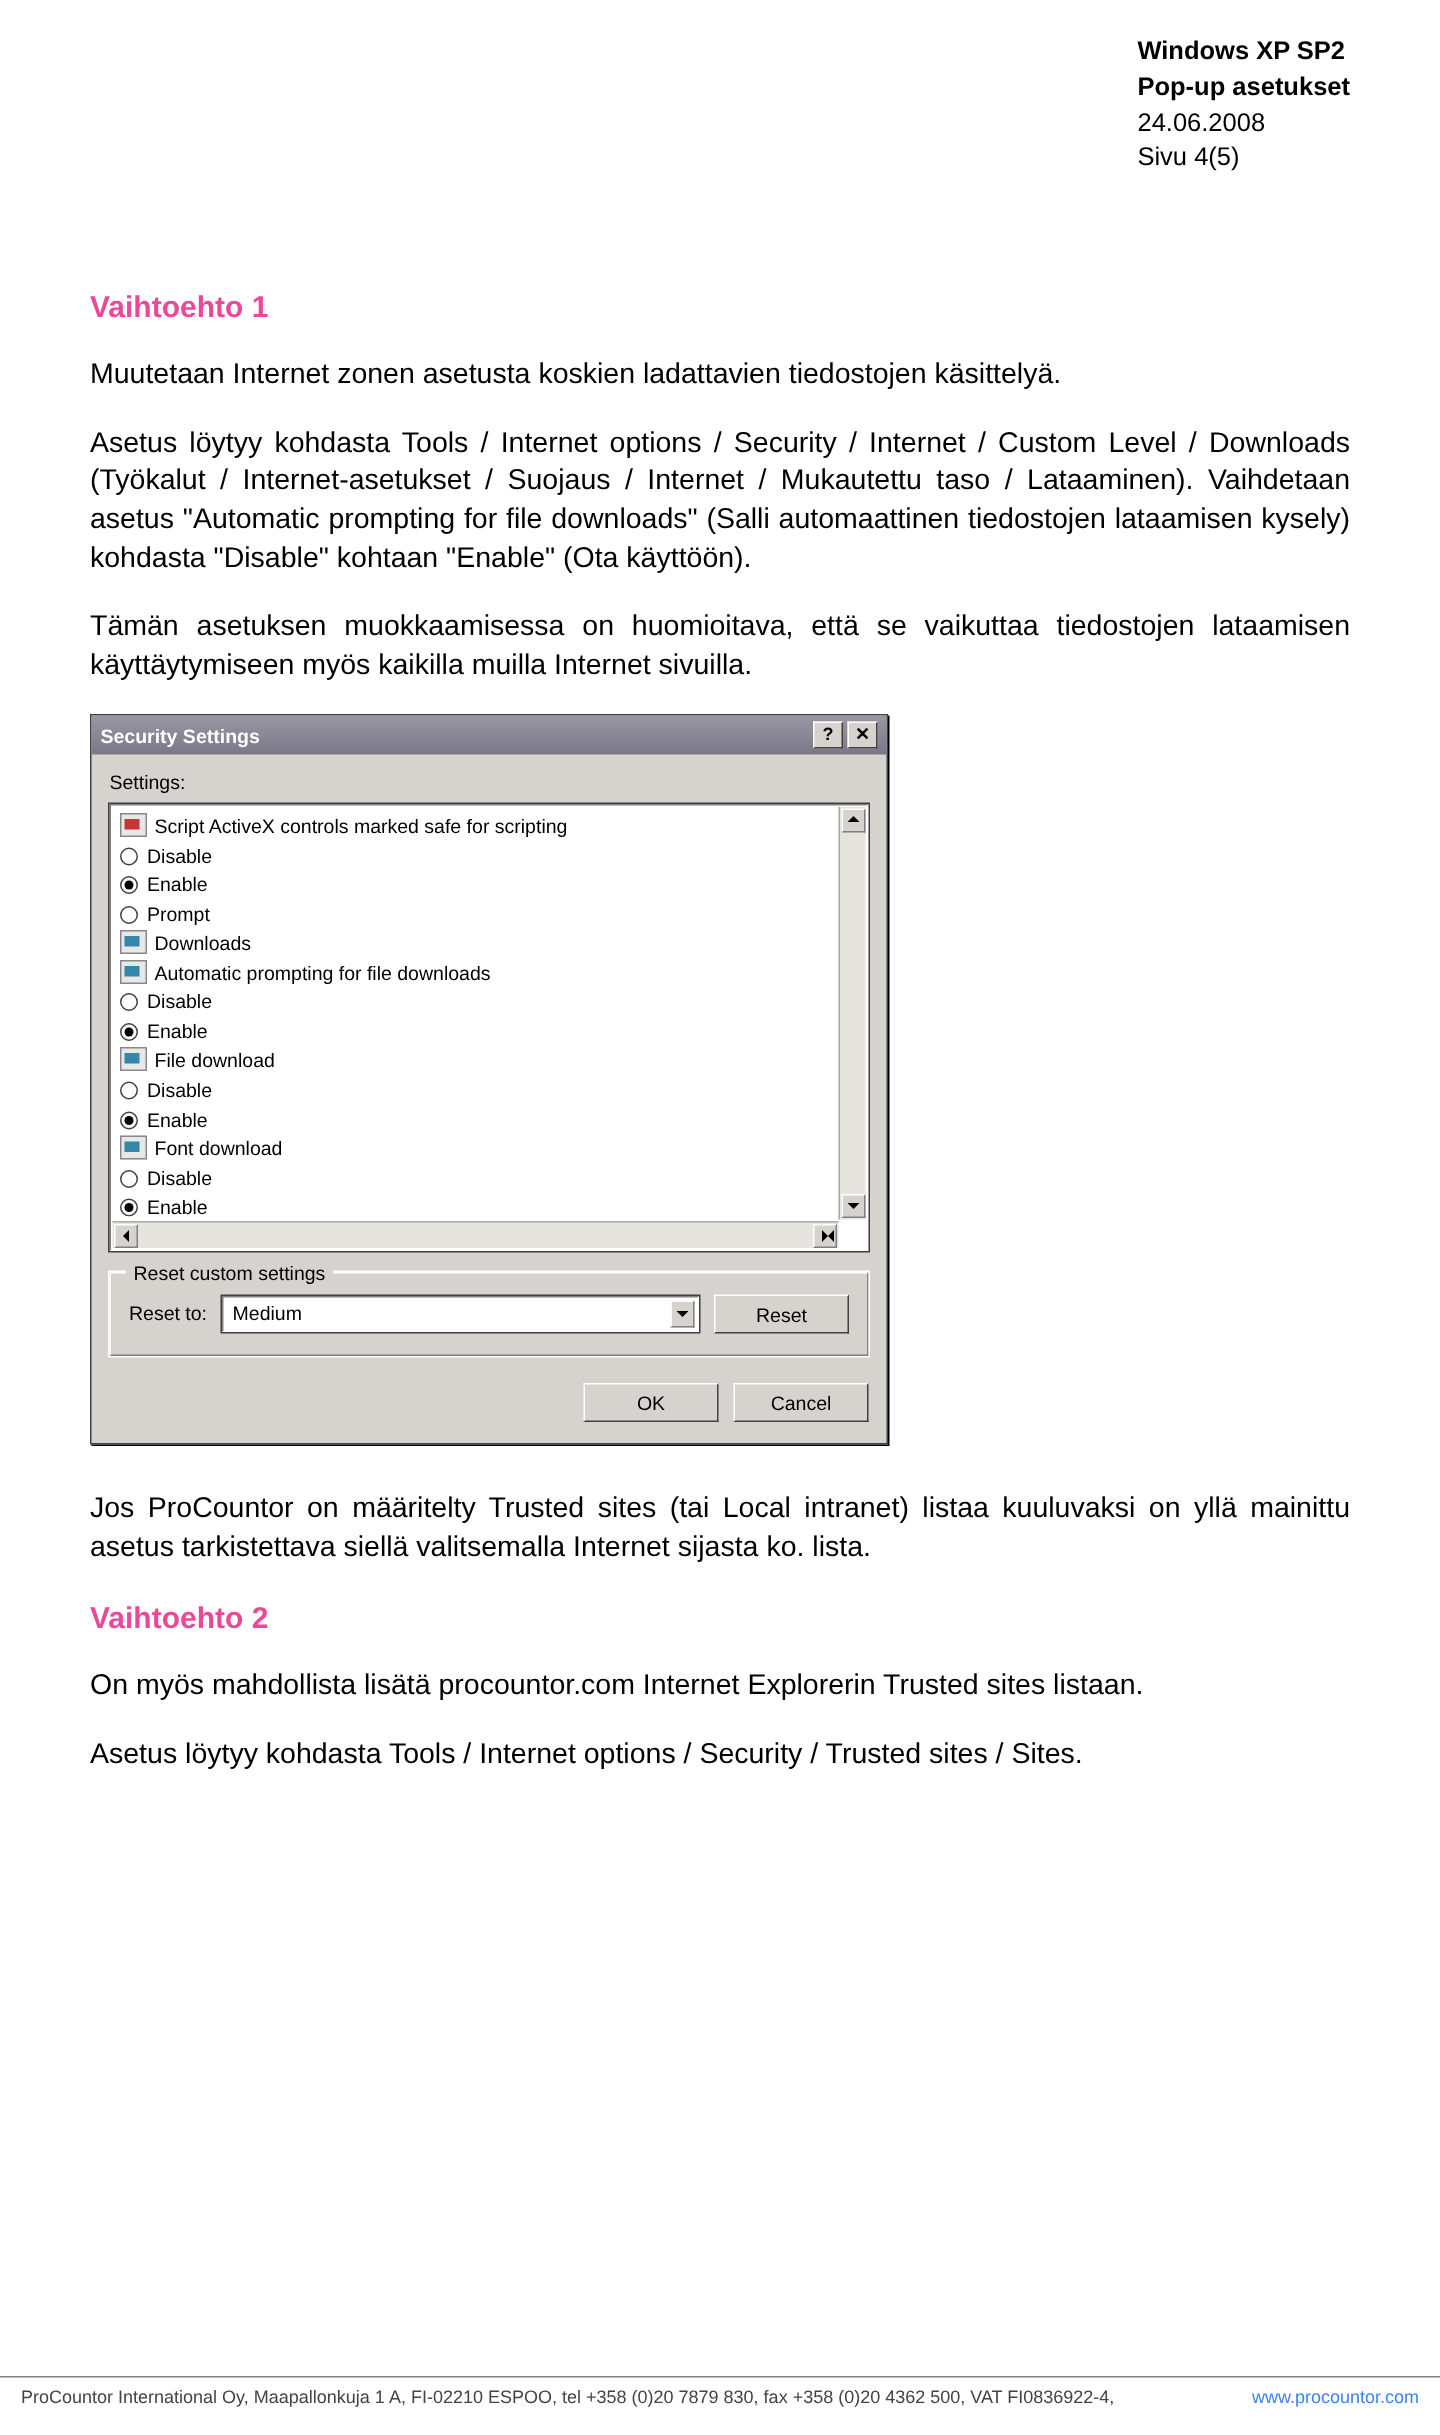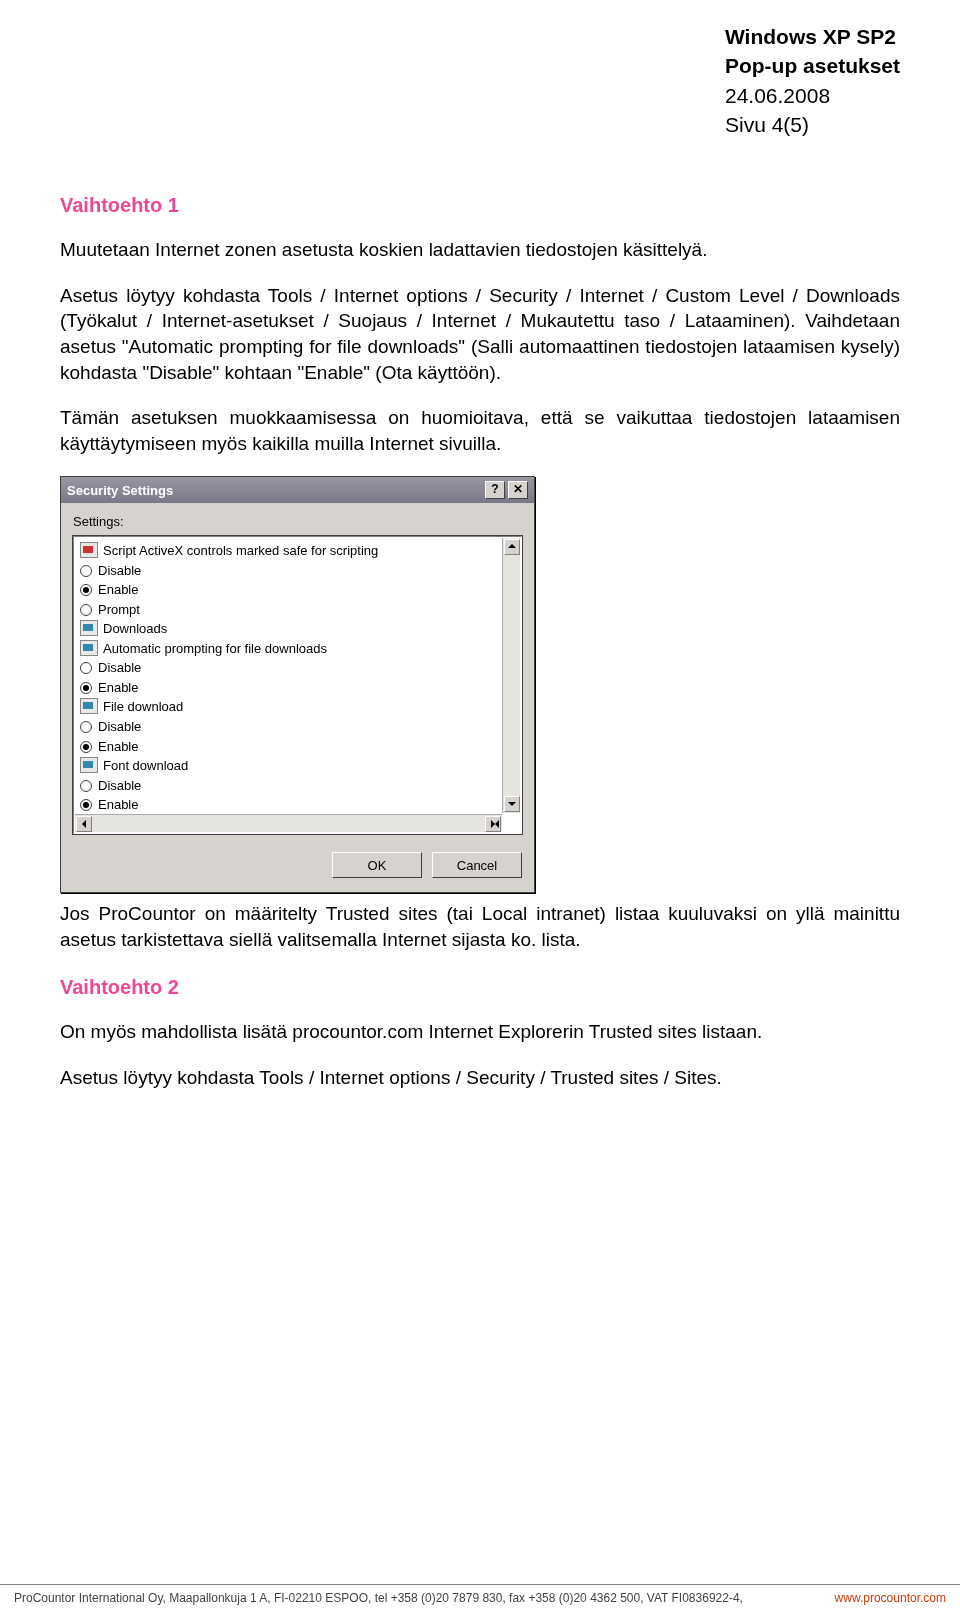--- a/index.html
+++ b/index.html
@@ -42,21 +42,21 @@
   .slogan {
     font-family: "Brush Script MT", cursive;
     font-size: 28px;
     color: #b9cf92;
     margin-top: -2px;
   }
   .meta {
     position: absolute;
     right: 60px;
     top: 22px;
-    font-size: 21px;
+    font-size: 17px;
     line-height: 1.4;
   }
   .meta .bold { font-weight: bold; }
   .content {
     padding: 0 60px;
     font-size: 19px;
     line-height: 1.35;
   }
   h1 {
     font-size: 22px;
@@ -67,25 +67,25 @@
   h2.green {
     font-size: 20px;
     font-weight: bold;
     color: #ec4899;
     margin: 22px 0 18px 0;
   }
   .content p { margin-bottom: 20px; text-align: justify; }
 
   
   .dialog {
-    width: 475px;
+    width: 532px;
     background: #d6d3ce;
     border: 1px solid #404040;
     box-shadow: 1px 1px 0 #000;
-    margin: 8px 0 8px 0;
+    margin: 8px 0 30px 0;
     font-family: Tahoma, Arial, sans-serif;
     font-size: 13px;
     color: #000;
   }
   .titlebar {
     background: linear-gradient(#9a97a4, #7a7788);
     color: #fff;
     font-weight: bold;
     padding: 4px 6px;
     display: flex;
@@ -181,21 +181,21 @@
 
   .footer {
     position:absolute;
     left:0; right:0; bottom:18px;
     border-top:1px solid #808080;
     font-size:12px;
     color:#444;
     padding:6px 14px 0 14px;
     display:flex; justify-content:space-between; align-items:flex-end;
   }
-  .footer .www { color:#c2410c; }
+  .footer .www { color:#3b82f6; }
 </style>
 </head>
 <body>
 
 <div class="header">
   <div class="meta">
     <div class="bold">Windows XP SP2</div>
     <div class="bold">Pop-up asetukset</div>
     <div>24.06.2008</div>
     <div>Sivu 4(5)</div>
@@ -240,20 +240,31 @@
         <div class="vscroll">
           <div class="sbtn up"></div>
           <div class="sbtn dn"></div>
         </div>
         <div class="hscroll">
           <div class="sbtn"></div>
           <div class="sbtn right"></div>
         </div>
       </div>
 
+      <div class="fieldset">
+        <div class="legend">Reset custom settings</div>
+        <div class="fs-row">
+          <span>Reset to:</span>
+          <div class="combo">
+            <span>Medium</span>
+            <span class="arrow"></span>
+          </div>
+          <button class="btn">Reset</button>
+        </div>
+      </div>
 
       <div class="dlg-btns">
         <button class="btn">OK</button>
         <button class="btn">Cancel</button>
       </div>
     </div>
   </div>
 
   <p>Jos ProCountor on määritelty Trusted sites (tai Local intranet) listaa kuuluvaksi on yllä mainittu asetus tarkistettava siellä valitsemalla Internet sijasta ko. lista.</p>
   <h2 class="green">Vaihtoehto 2</h2>

